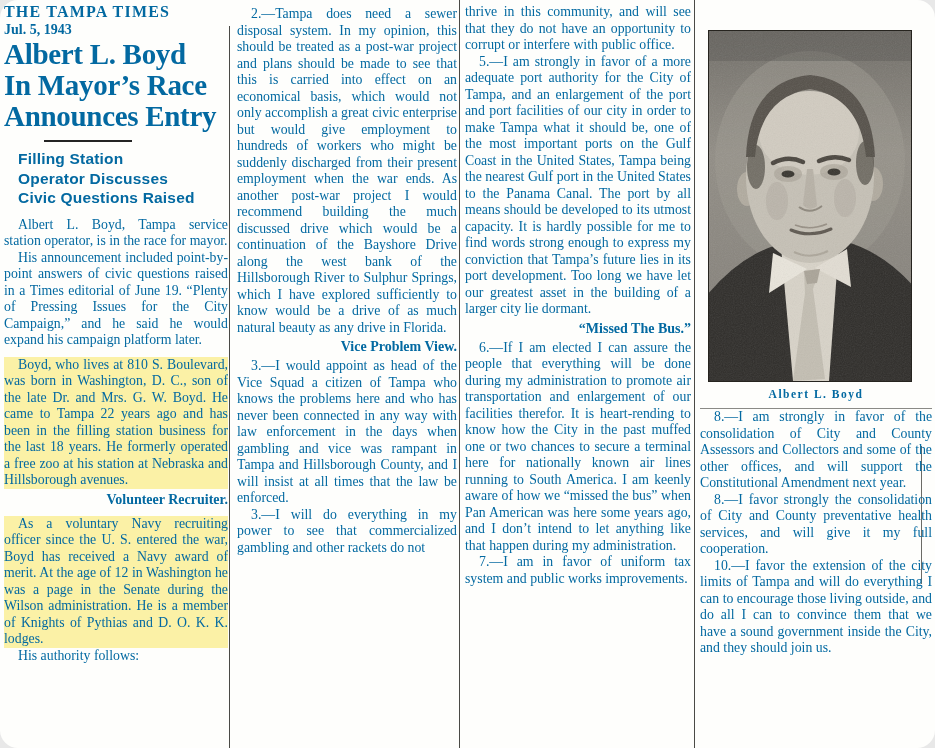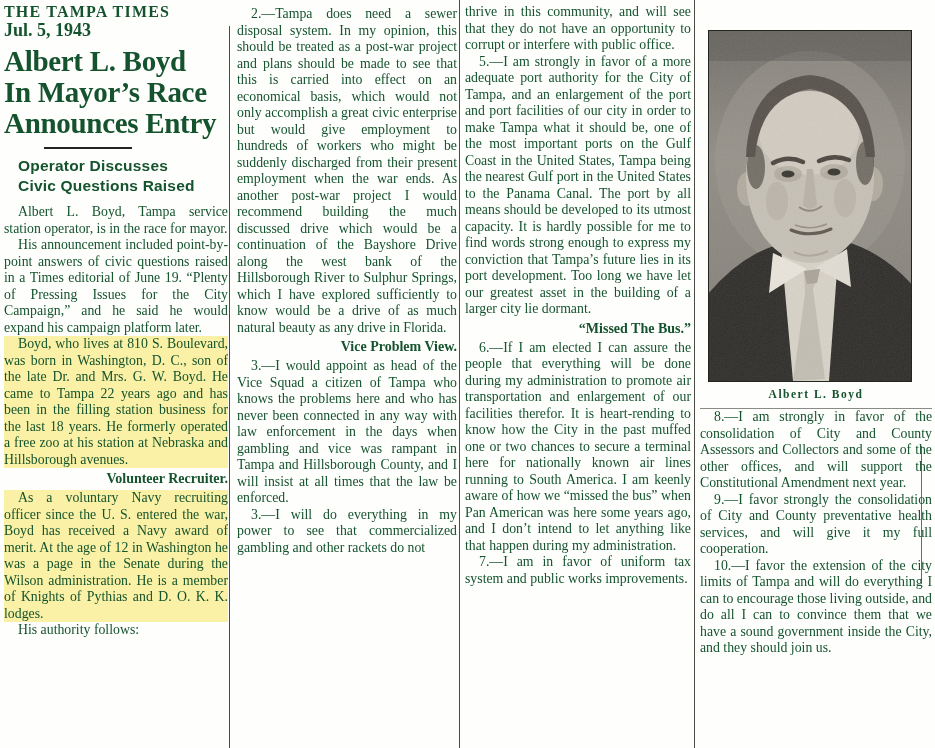--- a/index.html
+++ b/index.html
@@ -1,49 +1,50 @@
 <!DOCTYPE html>
 <html><head>
 <meta charset="utf-8">
 <title>The Tampa Times — Jul. 5, 1943</title>
 <style>
   html,body{margin:0;padding:0;background:#e8e8e8;}
   .page{
     position:relative;width:935px;height:748px;background:#fefefc;
-    overflow:hidden;font-family:"Liberation Serif",serif;color:#14532d;
+    overflow:hidden;font-family:"Liberation Serif",serif;color:#0369a1;
     margin:0 auto;
+    border-radius:18px;
   }
   .col{position:absolute;top:0;overflow:hidden;height:748px;}
   #col1{left:4px;width:224px;padding-top:3px;}
   #col2{left:237px;width:220px;padding-top:6px;}
   #col3{left:465px;width:226px;padding-top:4px;}
   #col4{left:700px;width:232px;}
 
   .vrule{position:absolute;width:1px;background:#4a4a46;}
   .vrule-1{left:229px;top:26px;height:722px;}
   .vrule-2{left:459px;top:0;height:748px;}
   .vrule-3{left:694px;top:0;height:748px;}
   .vrule-4{left:921px;top:446px;height:138px;background:#6b6b66;}
 
   .masthead{font-weight:bold;font-size:16px;letter-spacing:1.2px;line-height:18px;}
-  .issue-date{font-weight:bold;font-size:18px;line-height:18px;margin-bottom:7px;}
+  .issue-date{font-weight:bold;font-size:14px;line-height:18px;margin-bottom:0;}
   .hl-line{font-weight:bold;font-size:29px;line-height:31px;letter-spacing:-0.3px;}
   .headline-rule{width:88px;height:2px;background:#242424;margin:8px 0 7px 40px;}
   .sub-line{
     font-family:"Liberation Sans",sans-serif;font-weight:bold;
     font-size:15.5px;line-height:19.5px;padding-left:14px;letter-spacing:0.2px;
   }
   .sub-wrap{margin-bottom:9px;}
 
   .body-p{
     font-size:13.8px;line-height:16.5px;text-align:justify;
     margin:0;text-indent:14px;
   }
   .noindent{text-indent:0;}
-  .highlight{background:#fbf1a6;}
+  .highlight{background:#fbf1a6;margin-top:8px;}
   .crosshead{
     font-size:14px;font-weight:bold;text-align:right;margin:3px 0;line-height:16px;
   }
 
   .photo-block{margin:0;padding:0;}
   .photo-frame{
     width:204px;height:352px;margin:30px 0 0 8px;
     border:1px solid #26241f;box-sizing:border-box;overflow:hidden;background:#8b8881;
   }
   .photo-frame svg{display:block;}
@@ -69,20 +70,21 @@
 
     <div>
       <div class="hl-line">Albert L. Boyd</div>
       <div class="hl-line">In Mayor’s Race</div>
       <div class="hl-line">Announces Entry</div>
     </div>
 
     <div class="headline-rule"></div>
 
     <div class="sub-wrap">
+      <div class="sub-line">Filling Station</div>
       <div class="sub-line">Operator Discusses</div>
       <div class="sub-line">Civic Questions Raised</div>
     </div>
 
     <p class="body-p">Albert L. Boyd, Tampa service station operator, is in the race for mayor.</p>
     <p class="body-p">His announcement included point-by-point answers of civic questions raised in a Times editorial of June 19. “Plenty of Pressing Issues for the City Campaign,” and he said he would expand his campaign platform later.</p>
     <p class="body-p highlight">Boyd, who lives at 810 S. Boulevard, was born in Washington, D. C., son of the late Dr. and Mrs. G. W. Boyd. He came to Tampa 22 years ago and has been in the filling station business for the last 18 years. He formerly operated a free zoo at his station at Nebraska and Hillsborough avenues.</p>
     <h3 class="crosshead">Volunteer Recruiter.</h3>
     <p class="body-p highlight">As a voluntary Navy recruiting officer since the U. S. entered the war, Boyd has received a Navy award of merit. At the age of 12 in Washington he was a page in the Senate during the Wilson administration. He is a member of Knights of Pythias and D. O. K. K. lodges.</p>
     <p class="body-p">His authority follows:</p>
@@ -164,17 +166,17 @@
 
           <rect x="0" y="0" width="202" height="30" fill="#5c5a55" opacity="0.5"></rect>
 
           <rect x="0" y="0" width="202" height="350" filter="url(#grain)" opacity="0.14"></rect>
         </svg>
       </div>
       <figcaption class="photo-caption">Albert L. Boyd</figcaption>
     </figure>
 
     <p class="body-p">8.—I am strongly in favor of the consolidation of City and County Assessors and Collectors and some of the other offices, and will support the Constitutional Amendment next year.</p>
-    <p class="body-p">9.—I favor strongly the consolidation of City and County preventative health services, and will give it my full cooperation.</p>
+    <p class="body-p">8.—I favor strongly the consolidation of City and County preventative health services, and will give it my full cooperation.</p>
     <p class="body-p">10.—I favor the extension of the city limits of Tampa and will do everything I can to encourage those living outside, and do all I can to convince them that we have a sound government inside the City, and they should join us.</p>
   </div>
 
 </div>
 
 </body></html>

